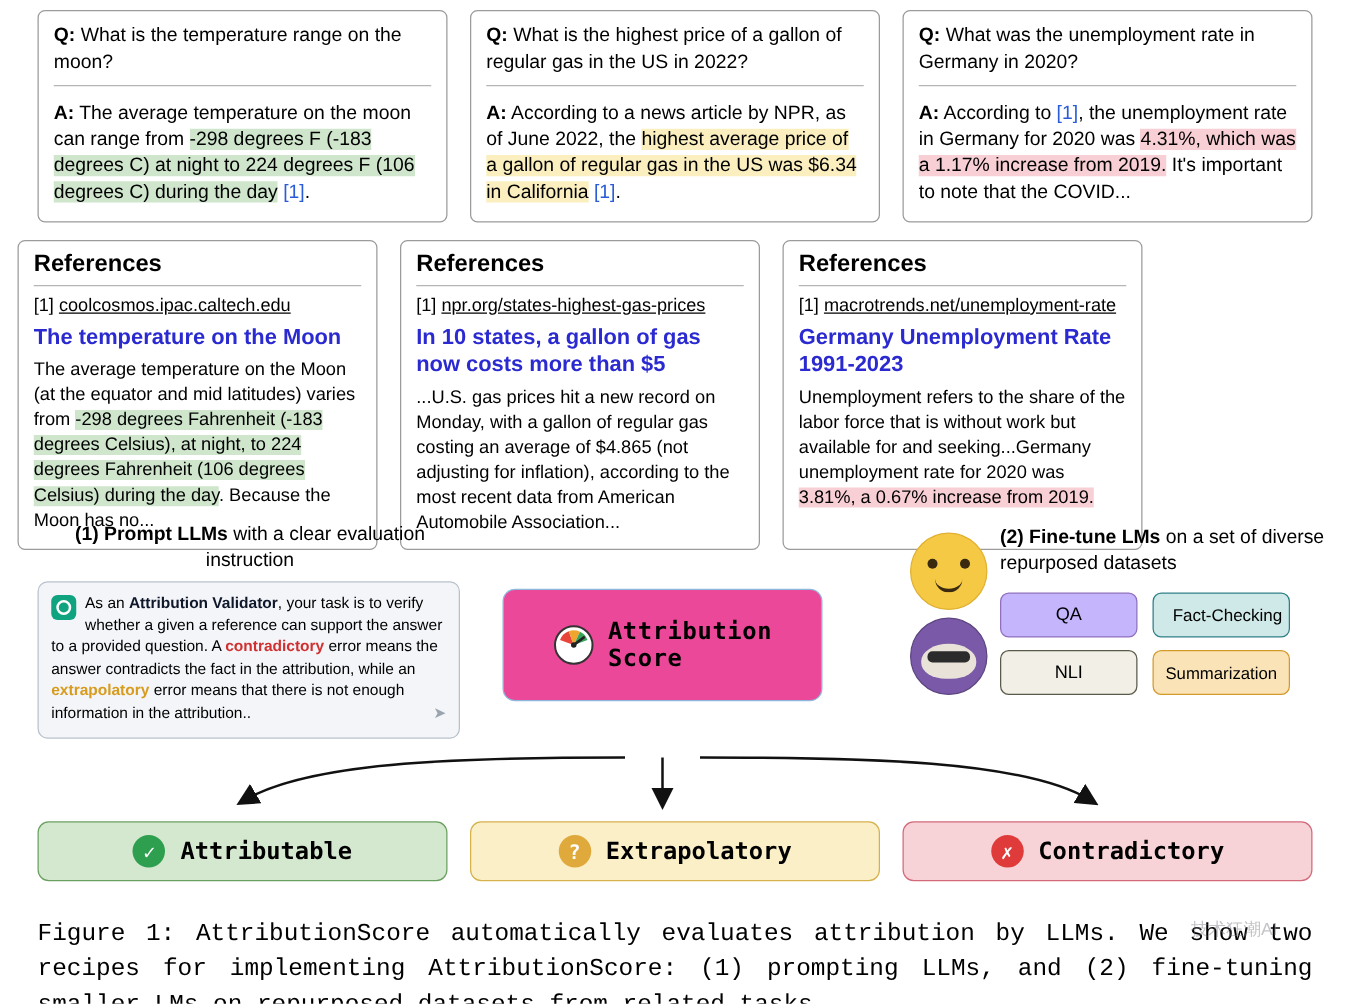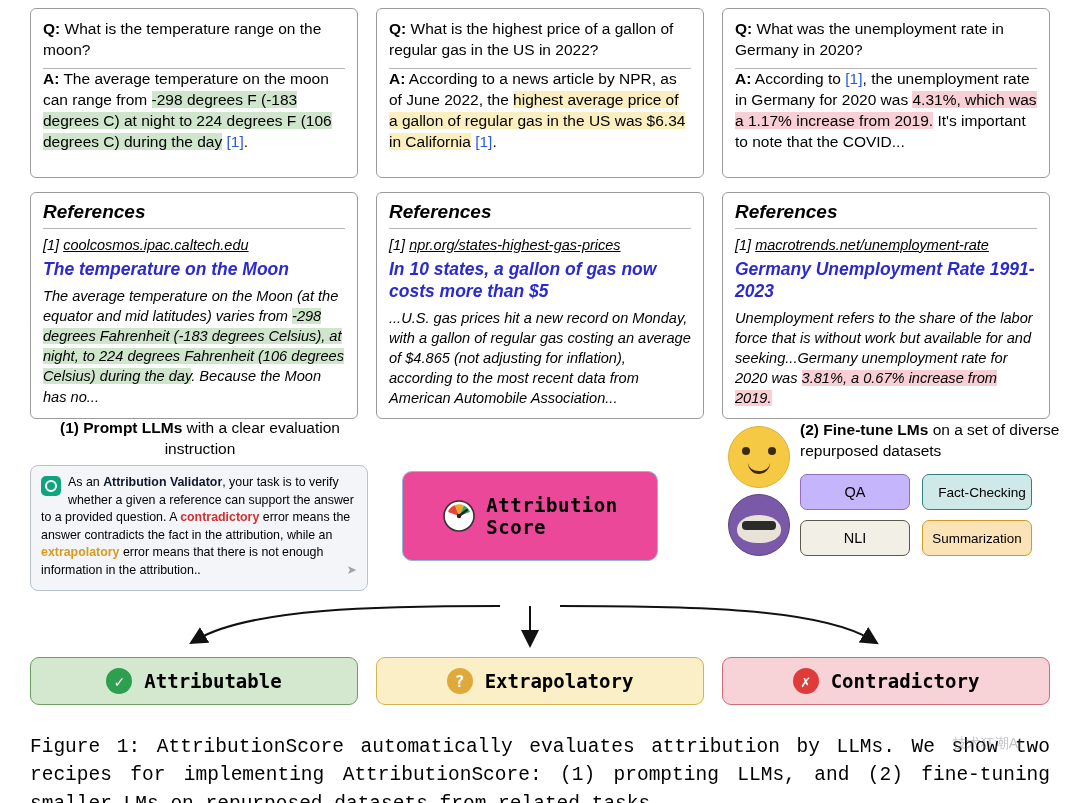--- a/index.html
+++ b/index.html
@@ -37,34 +37,33 @@
     border-radius: 6px;
     padding: 10px 12px 10px 12px;
     background: #ffffff;
     font-size: 15.5px;
     line-height: 1.35;
     min-height: 170px;
   }
   .qa-q {
     padding-bottom: 7px;
     border-bottom: 1px solid #b5b5b5;
-    margin-bottom: 0;
+    margin-bottom: 12px;
   }
   .qa-a { }
   b.lbl { font-weight: bold; }
 
   
   .ref-row {
     position: absolute;
     top: 192px;
-    left: 30px;
-    width: 1020px;
+    left: 14px;
+    width: 900px;
     display: flex;
     gap: 18px;
-    font-style: italic;
   }
   .ref-card {
     width: 328px;
     box-sizing: border-box;
     border: 1px solid #9b9b9b;
     border-radius: 6px;
     padding: 8px 12px 10px 12px;
     background: #ffffff;
     min-height: 205px;
   }

